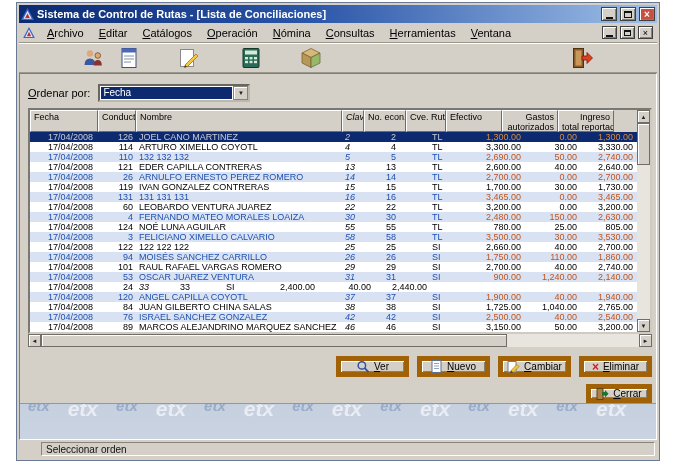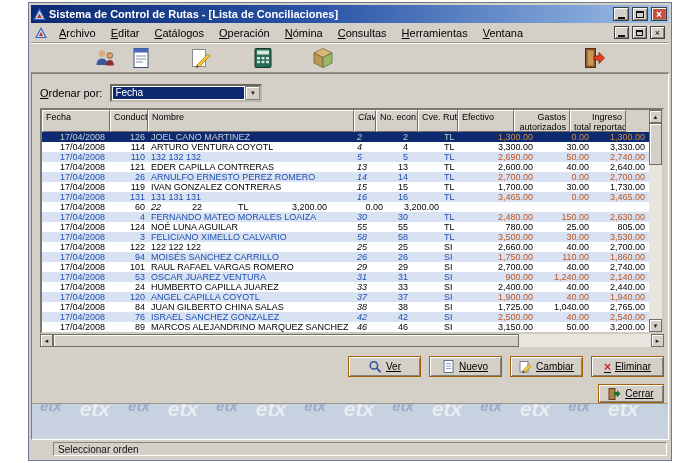--- a/index.html
+++ b/index.html
@@ -1,20 +1,20 @@
 <!DOCTYPE html>
 <html style="--selection: #0d2a70; --alt-row-bg: #d9e2f2; --alt-row-text: #1d50b0; --money-alt: #c0541e; --money-selected: #d78b3c;"><head>
 <meta charset="utf-8">
 <style>
   * { margin:0; padding:0; box-sizing:border-box; font-family:"Liberation Sans", sans-serif; }
   html,body { width:700px; height:463px; background:#ffffff; overflow:hidden; position:relative; }
   u { text-decoration:underline; }
 
   .window{
-    position:absolute; left:28px; top:2px; width:644px; height:459px;
+    position:absolute; left:16px; top:2px; width:644px; height:459px;
     background:#d4d0c8; border:1px solid #6b7a94; padding:2px;
     display:flex; flex-direction:column; overflow:hidden;
   }
 
   
   .titlebar{
     height:18px; flex:none; display:flex; align-items:center; gap:3px; padding:0 2px;
     background:linear-gradient(90deg,#0b2a72 0%, #2a55a8 45%, #9fc0e8 100%);
   }
   .app-icon{ display:inline-flex; }
@@ -123,23 +123,23 @@
   .vthumb{ position:absolute; top:0; left:0; right:0; height:42px; background:#d4d0c8;
     border:1px solid #6f6d66; box-shadow:inset 1px 1px 0 #fff; }
   .hscroll{ width:624px; height:13px; display:flex; background:#e8e5de; }
   .htrack{ flex:1; position:relative; }
   .hthumb{ position:absolute; left:0; top:0; bottom:0; width:78%; background:#d4d0c8;
     border:1px solid #6f6d66; box-shadow:inset 1px 1px 0 #fff; }
 
   
   .actions{ display:flex; justify-content:flex-end; gap:8px; margin-top:9px; width:624px; }
   .btn{
-    width:73px; height:21px; background:#d4d0c8; border:1px solid #a16207;
+    width:73px; height:21px; background:#d4d0c8; border:5px solid #a16207;
     box-shadow:inset 1px 1px 0 #fff, inset -1px -1px 0 #84827a;
-    font-size:10px; color:#000; display:flex; align-items:center; justify-content:center; gap:4px;text-decoration:underline;
+    font-size:10px; color:#000; display:flex; align-items:center; justify-content:center; gap:4px;
   }
   .bicon{ display:inline-flex; align-items:center; }
   .x-glyph{ color:#d02020; font-weight:bold; font-size:12px; line-height:10px; }
   .cerrar-row{ display:flex; justify-content:flex-end; margin-top:7px; width:624px; }
   .btn-cerrar{ width:66px; height:19px; }
 
   
   .statusbar{ height:17px; flex:none; background:#d4d0c8; padding:1px 2px 2px 2px; margin-top:1px;margin-left:20px; }
   .status-panel{
     height:100%; border:1px solid #888478; border-bottom-color:#fff; border-right-color:#fff;
@@ -343,21 +343,21 @@
                 <div class="cell c-clave">2</div>
                 <div class="cell c-econ">2</div>
                 <div class="cell c-ruta">TL</div>
                 <div class="cell c-money">1,300.00</div>
                 <div class="cell c-money">0.00</div>
                 <div class="cell c-money">1,300.00</div>
               </div>
               <div class="grid-row">
                 <div class="cell c-fecha">17/04/2008</div>
                 <div class="cell c-cond">114</div>
-                <div class="cell c-nombre">ARTURO VENTURA COYOTL</div>
+                <div class="cell c-nombre">ARTURO XIMELLO COYOTL</div>
                 <div class="cell c-clave">4</div>
                 <div class="cell c-econ">4</div>
                 <div class="cell c-ruta">TL</div>
                 <div class="cell c-money">3,300.00</div>
                 <div class="cell c-money">30.00</div>
                 <div class="cell c-money">3,330.00</div>
               </div>
               <div class="grid-row alt">
                 <div class="cell c-fecha">17/04/2008</div>
                 <div class="cell c-cond">110</div>
@@ -409,20 +409,21 @@
                 <div class="cell c-clave">16</div>
                 <div class="cell c-econ">16</div>
                 <div class="cell c-ruta">TL</div>
                 <div class="cell c-money">3,465.00</div>
                 <div class="cell c-money">0.00</div>
                 <div class="cell c-money">3,465.00</div>
               </div>
               <div class="grid-row">
                 <div class="cell c-fecha">17/04/2008</div>
                 <div class="cell c-cond">60</div>
+                <div class="cell c-nombre">LEOBARDO VENTURA JUAREZ</div>
                 <div class="cell c-clave">22</div>
                 <div class="cell c-econ">22</div>
                 <div class="cell c-ruta">TL</div>
                 <div class="cell c-money">3,200.00</div>
                 <div class="cell c-money">0.00</div>
                 <div class="cell c-money">3,200.00</div>
               </div>
               <div class="grid-row alt">
                 <div class="cell c-fecha">17/04/2008</div>
                 <div class="cell c-cond">4</div>
@@ -496,21 +497,20 @@
                 <div class="cell c-clave">31</div>
                 <div class="cell c-econ">31</div>
                 <div class="cell c-ruta">SI</div>
                 <div class="cell c-money">900.00</div>
                 <div class="cell c-money">1,240.00</div>
                 <div class="cell c-money">2,140.00</div>
               </div>
               <div class="grid-row">
                 <div class="cell c-fecha">17/04/2008</div>
                 <div class="cell c-cond">24</div>
-                <div class="cell c-nombre">HUMBERTO CAPILLA JUAREZ</div>
                 <div class="cell c-clave">33</div>
                 <div class="cell c-econ">33</div>
                 <div class="cell c-ruta">SI</div>
                 <div class="cell c-money">2,400.00</div>
                 <div class="cell c-money">40.00</div>
                 <div class="cell c-money">2,440.00</div>
               </div>
               <div class="grid-row alt">
                 <div class="cell c-fecha">17/04/2008</div>
                 <div class="cell c-cond">120</div>

